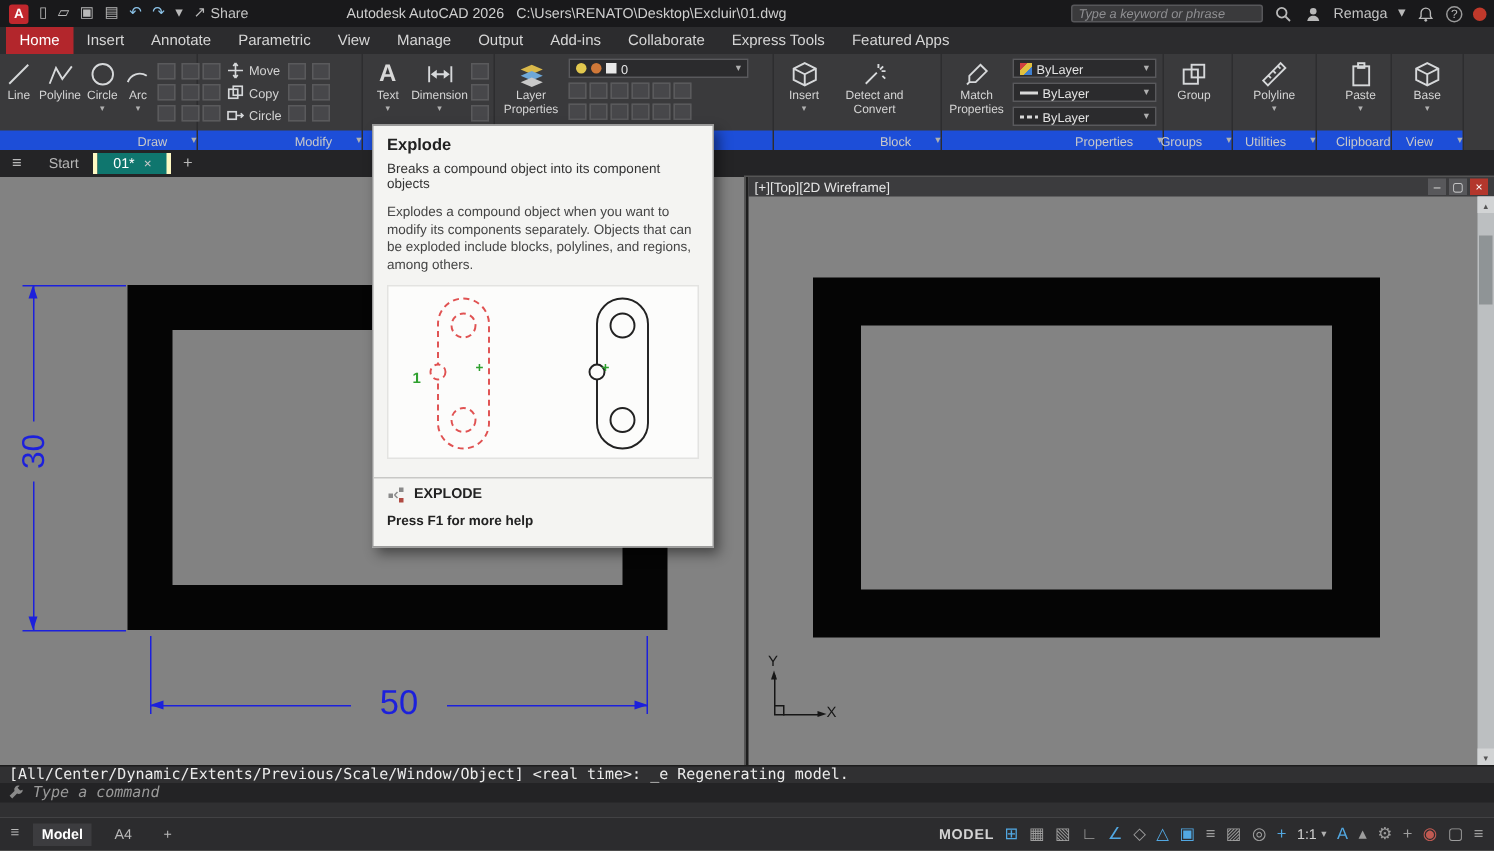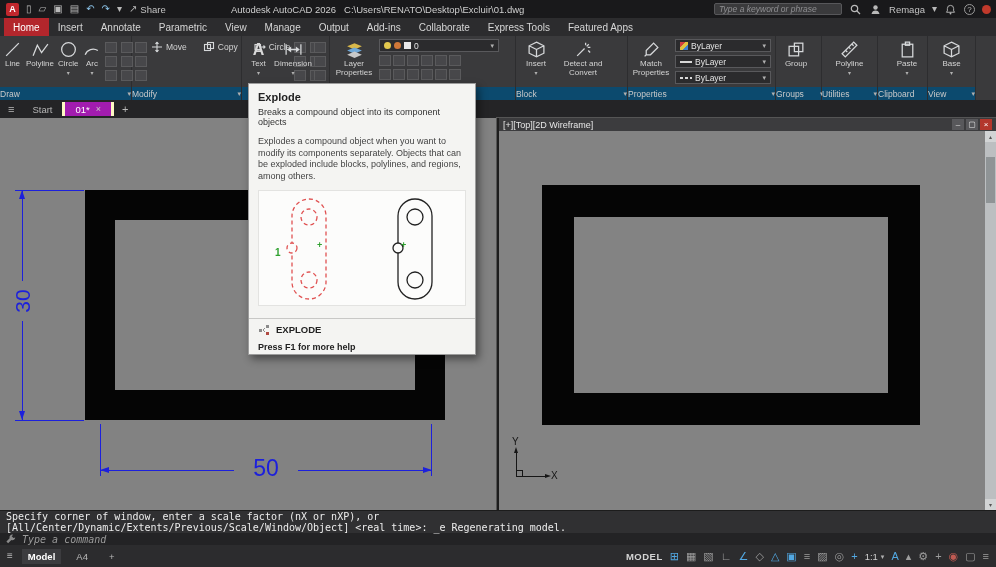--- a/index.html
+++ b/index.html
@@ -20,46 +20,46 @@
 .qmark{width:11px;height:11px;border:1px solid #9a9a9a;border-radius:50%;color:#b9b9b9;font-size:8px;display:flex;align-items:center;justify-content:center}
 .reddot{width:9px;height:9px;border-radius:50%;background:#c0392b}
 
 #rtabs{left:0;top:18px;width:996px;height:18px;background:#2c2c2e;display:flex;align-items:stretch;padding-left:4px}
 .rtab{padding:4px 9px;font-size:10px;color:#d6d6d6;display:flex;align-items:center;cursor:default}
 .rtab.active{background:#b3262c;color:#fff}
 
 #ribbon{left:0;top:36px;width:996px;height:64px;background:#3a3a3c;display:flex}
 .panel{display:flex;flex-direction:column;border-right:1px solid #2d2d2f}
 .pcontent{flex:1;display:flex;align-items:flex-start;padding:2px 3px;gap:4px}
-.plabel{height:13px;display:flex;align-items:center;justify-content:space-between;gap:16px;font-size:8.5px;color:#c9c9c9;background:#0c4a6e}
+.plabel{height:13px;display:flex;align-items:center;justify-content:flex-end;gap:16px;font-size:8.5px;color:#c9c9c9;background:#1d4ed8}
 .tool{display:flex;flex-direction:column;align-items:center;width:34px;gap:1px;padding-top:2px}
 .tlabel{font-size:8px;color:#d4d4d4;text-align:center;line-height:1.1}
 .tcaret{font-size:6px;color:#b0b0b0;line-height:1}
 .ti{stroke:#d6d8da;fill:none;stroke-width:1.2;width:19px;height:19px}
 .si{stroke:#d6d8da;fill:none;stroke-width:1.1;width:12px;height:12px}
 .bigA{font-size:16px;font-weight:bold;color:#d8d8d8;line-height:19px}
 .minicol{display:flex;flex-direction:column;gap:3px;padding-top:4px}
 .minirow-h{display:flex;gap:2px}
 .mini{width:12px;height:11px;background:#47474a;border:1px solid #5a5a5c}
-.mrows{display:flex;flex-direction:row;gap:16px;padding-top:3px}
+.mrows{display:flex;flex-direction:column;gap:3px;padding-top:3px}
 .hrow{display:flex;align-items:center;gap:3px;font-size:8.5px;color:#d4d4d4}
 .lcol{display:flex;flex-direction:column;gap:3px;padding-top:1px}
 .combo{display:flex;align-items:center;gap:3px;background:#2b2b2d;border:1px solid #59595c;height:13px;padding:0 4px;font-size:8.5px;color:#e4e4e4;width:96px}
 .combo .caret{margin-left:auto}
 .caret{font-size:7px;color:#b0b0b0;line-height:1}
 .dotsw{width:7px;height:7px;border-radius:50%}
 .sqsw{width:7px;height:7px;background:#e8e8e8}
 .linesw{width:12px;height:2px;background:#d8d8d8}
 .dashsw{width:12px;height:2px;background:repeating-linear-gradient(90deg,#d8d8d8 0 3px,transparent 3px 5px)}
 .multisw{width:8px;height:8px;background:linear-gradient(135deg,#d04040 0 33%,#e0c040 33% 66%,#4080d0 66% 100%)}
 
 #ftabs{left:0;top:100px;width:996px;height:18px;background:#242426;display:flex;align-items:center;gap:0}
 .fham{padding:0 8px;color:#b9b9b9;font-size:11px}
 .ftab{padding:0 10px;height:14px;display:flex;align-items:center;gap:6px;font-size:9.5px;color:#b5b5b5;border-right:3px solid #fef9c3}
-.ftab.active{background:#a21caf;color:#fff}
+.ftab.active{background:#0f766e;color:#fff}
 .fclose{color:#c9c9c9;font-size:9px}
 .fplus{padding:0 8px;color:#b9b9b9;font-size:11px}
 
 #drawarea{left:0;top:118px;width:996px;height:392px;background:#828282}
 #vpL{left:0;top:0;width:497px;height:392px}
 #vpR{left:497px;top:0;width:499px;height:392px;background:#838383;border-left:2px solid #1d1d1d;outline:1px solid #555}
 #vpR-header{position:absolute;left:0;top:0;width:100%;height:13px;background:#3c3c3e;color:#e6e6e6;font-size:9px;display:flex;align-items:center;padding:0 4px;gap:4px}
 .winbtns{margin-left:auto;display:flex;gap:2px}
 .winbtn{width:12px;height:11px;display:flex;align-items:center;justify-content:center;font-size:8px;color:#e2e2e2;background:#58585b}
 .winbtn.close{background:#b3372c;color:#fff}
@@ -82,21 +82,21 @@
 
 #tooltip{left:248px;top:83px;width:228px;background:#f4f4f2;border:1px solid #9c9c9c;box-shadow:3px 4px 8px rgba(0,0,0,.45);color:#333;z-index:60}
 .tt-inner{padding:7px 9px 6px}
 .tt-title{font-size:11px;font-weight:bold;color:#222;margin-bottom:4px}
 .tt-sub{font-size:9px;color:#333;margin-bottom:9px}
 .tt-body{font-size:9px;color:#444;line-height:1.3;margin-bottom:7px}
 .tt-img{position:relative;background:#fcfcfb;border:1px solid #e3e3e1;height:116px;display:flex;justify-content:center;gap:56px;padding-top:5px;margin:0 0 6px}
 .tt-marker{position:absolute;left:16px;top:56px;color:#2fa12f;font-size:10px;font-weight:bold}
 .grip{position:absolute;color:#2fa12f;font-size:9px;font-weight:bold;line-height:1}
 .tt-footer{border-top:1px solid #c8c8c6;padding:5px 9px 3px;display:flex;align-items:center;gap:6px;font-size:9.5px;font-weight:bold;color:#222}
-.tt-help{padding:3px 9px 2px;font-size:9px;font-weight:bold;color:#222}
+.tt-help{padding:3px 9px 12px;font-size:9px;font-weight:bold;color:#222}
 
 #cmd{left:0;top:510px;width:996px;height:35px;background:#303032;font-family:"DejaVu Sans Mono",monospace;font-size:10px;color:#ececec;border-top:1px solid #1c1c1c}
 .cline{height:11px;line-height:11px;padding-left:6px;white-space:nowrap}
 .prompt-row{height:13px;background:#232325;color:#9a9a9a;display:flex;align-items:center;gap:6px;padding-left:5px;font-style:italic}
 
 #status{left:0;top:545px;width:996px;height:22px;background:#2c2c2e;display:flex;align-items:center;font-size:9.5px;color:#c9c9c9;padding:0 7px;gap:9px}
 .stab{padding:2px 6px;color:#b9b9b9}
 .stab.active{background:#3c3c3f;color:#fff;font-weight:bold}
 .sright{margin-left:auto;display:flex;align-items:center;gap:7px}
 .space-label{font-weight:bold;letter-spacing:.5px;color:#d4d4d4}
@@ -538,21 +538,20 @@
         <rect x="8" y="1" width="3" height="3" fill="#8a8a8a"></rect>
         <rect x="8" y="8" width="3" height="3" fill="#b04a42"></rect>
         <path d="M5,6 L7,4 M5,6 L7,8" stroke="#8a8a8a" stroke-width="1"></path>
       </svg>
       <span>EXPLODE</span>
     </div>
     <div class="tt-help">Press F1 for more help</div>
   </div>
 
   <div class="abs" id="cmd">
-    <div class="cline">Specify corner of window, enter a scale factor (nX or nXP), or</div>
     <div class="cline">[All/Center/Dynamic/Extents/Previous/Scale/Window/Object] &lt;real time&gt;: _e Regenerating model.</div>
     <div class="prompt-row">
       <svg width="11" height="11" viewBox="0 0 14 14">
         <path d="M13 4.5a3.5 3.5 0 0 1-4.9 3.2L4 11.8 1.8 9.6l4.1-4.1A3.5 3.5 0 0 1 10.3 1l-1.8 1.8 2.3 2.3z" fill="#8a8a8a"></path>
       </svg>
       <span>Type a command</span>
     </div>
   </div>
 
   <div class="abs" id="status">

